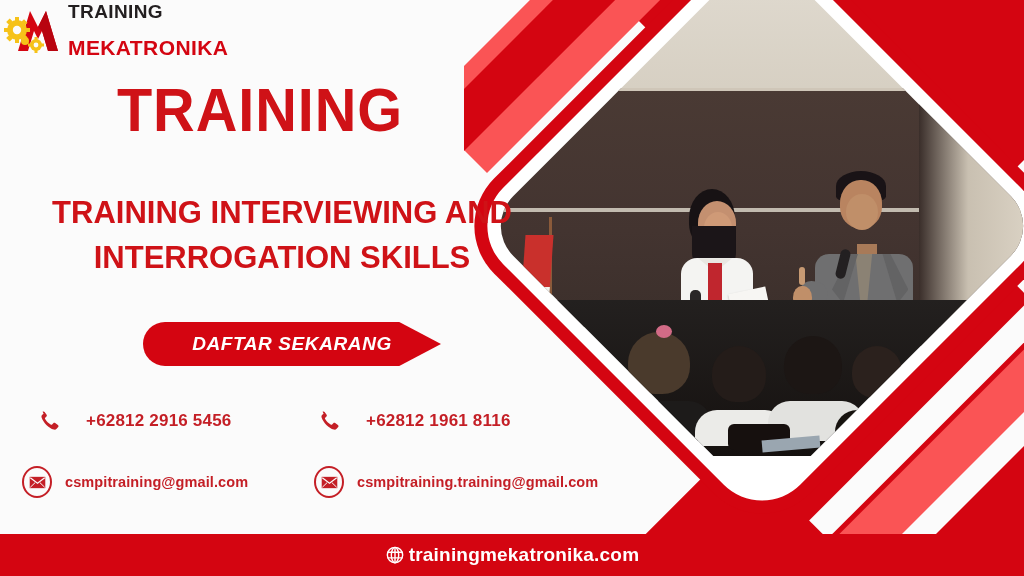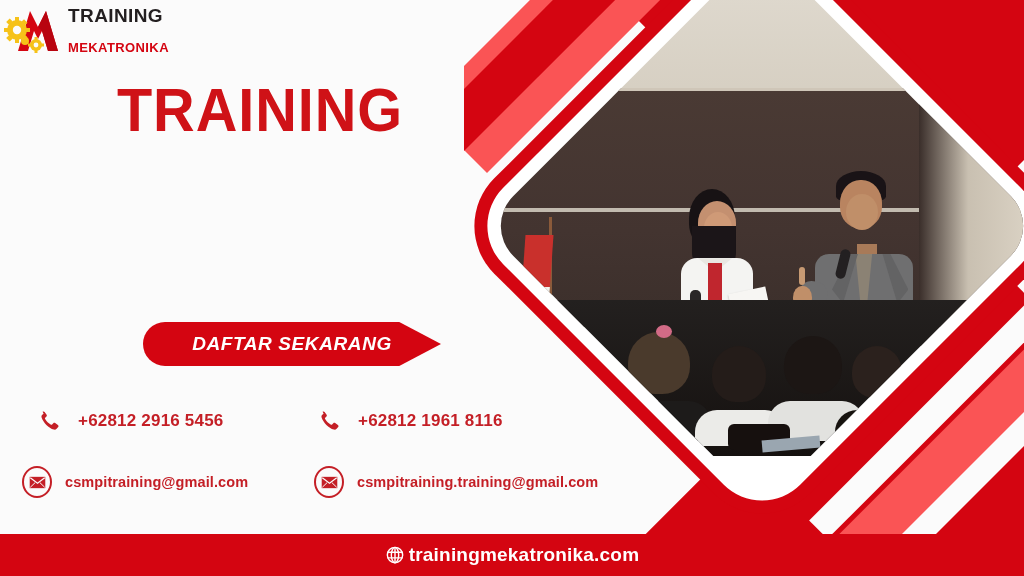--- a/index.html
+++ b/index.html
@@ -153,21 +153,21 @@
     z-index:6;
     display:flex; align-items:center; gap:4px;
   }
   .logo-mark{ position:relative; width:62px; height:50px; flex:0 0 62px; }
   .logo-text{ display:flex; flex-direction:column; line-height:1; margin-left:-2px; }
   .logo-l1{
     font-size:19px; font-weight:bold; letter-spacing:.4px;
     color:#231f20; font-family:"Liberation Sans", sans-serif;
   }
   .logo-l2{
-    font-size:13px; font-weight:bold; letter-spacing:.4px;
+    font-size:21px; font-weight:bold; letter-spacing:.4px;
     color:#d40511; margin-top:16px; font-family:"Liberation Sans", sans-serif;
   }
 
   
   .content{
     position:absolute; left:0; top:0;
     width:600px; height:528px;
     z-index:5;
   }
   .headline{
@@ -206,21 +206,21 @@
     position:absolute; left:22px; top:398px;
     width:560px; height:46px;
     display:flex; align-items:center;
   }
   .phone-item{ display:flex; align-items:center; }
   .phone-item.p1{ width:290px; padding-left:14px; }
   .phone-item.p2{ width:260px; padding-left:4px; }
   .phone-ico{ width:24px; height:24px; flex:0 0 24px; color:#c41f26; }
   .phone-num{
     font-size:17px; font-weight:bold; color:#c41f26;
-    margin-left:18px; letter-spacing:.2px;
+    margin-left:26px; letter-spacing:.2px;
     font-family:"Liberation Sans", sans-serif;
   }
 
   .emails{
     position:absolute; left:22px; top:460px;
     width:690px; height:44px;
     display:flex; align-items:center;
   }
   .email-item{ display:flex; align-items:center; }
   .email-item.e1{ width:292px; }
@@ -364,20 +364,21 @@
     <div class="logo-text">
       <span class="logo-l1">TRAINING</span>
       <span class="logo-l2">MEKATRONIKA</span>
     </div>
   </div>
 
   <div class="content">
 
     <div class="headline">TRAINING</div>
 
+    <div class="subtitle">TRAINING INTERVIEWING AND INTERROGATION SKILLS</div>
 
     <div class="cta">DAFTAR SEKARANG</div>
 
     <div class="phones">
       <div class="phone-item p1">
         <span class="phone-ico">
           <svg viewBox="0 0 24 24" width="24" height="24" fill="currentColor" aria-hidden="true">
             <path d="M6.6 2.7c.6-.5 1.5-.4 2 .3l2 2.7c.4.6.3 1.4-.2 1.9l-1.2 1.1c-.3.3-.4.7-.2 1.1.6 1.3 1.5 2.5 2.6 3.5 1 1 2.2 1.8 3.4 2.4.4.2.8.1 1.1-.2l1.2-1.2c.5-.5 1.3-.6 1.9-.2l2.7 1.9c.7.5.8 1.4.3 2l-1.6 1.8c-.7.8-1.8 1.1-2.8.8-2.6-.8-5.2-2.5-7.4-4.7-2.2-2.2-3.9-4.8-4.8-7.4-.3-1-.1-2.1.7-2.8l1.3-1z"></path>
           </svg>
         </span>

